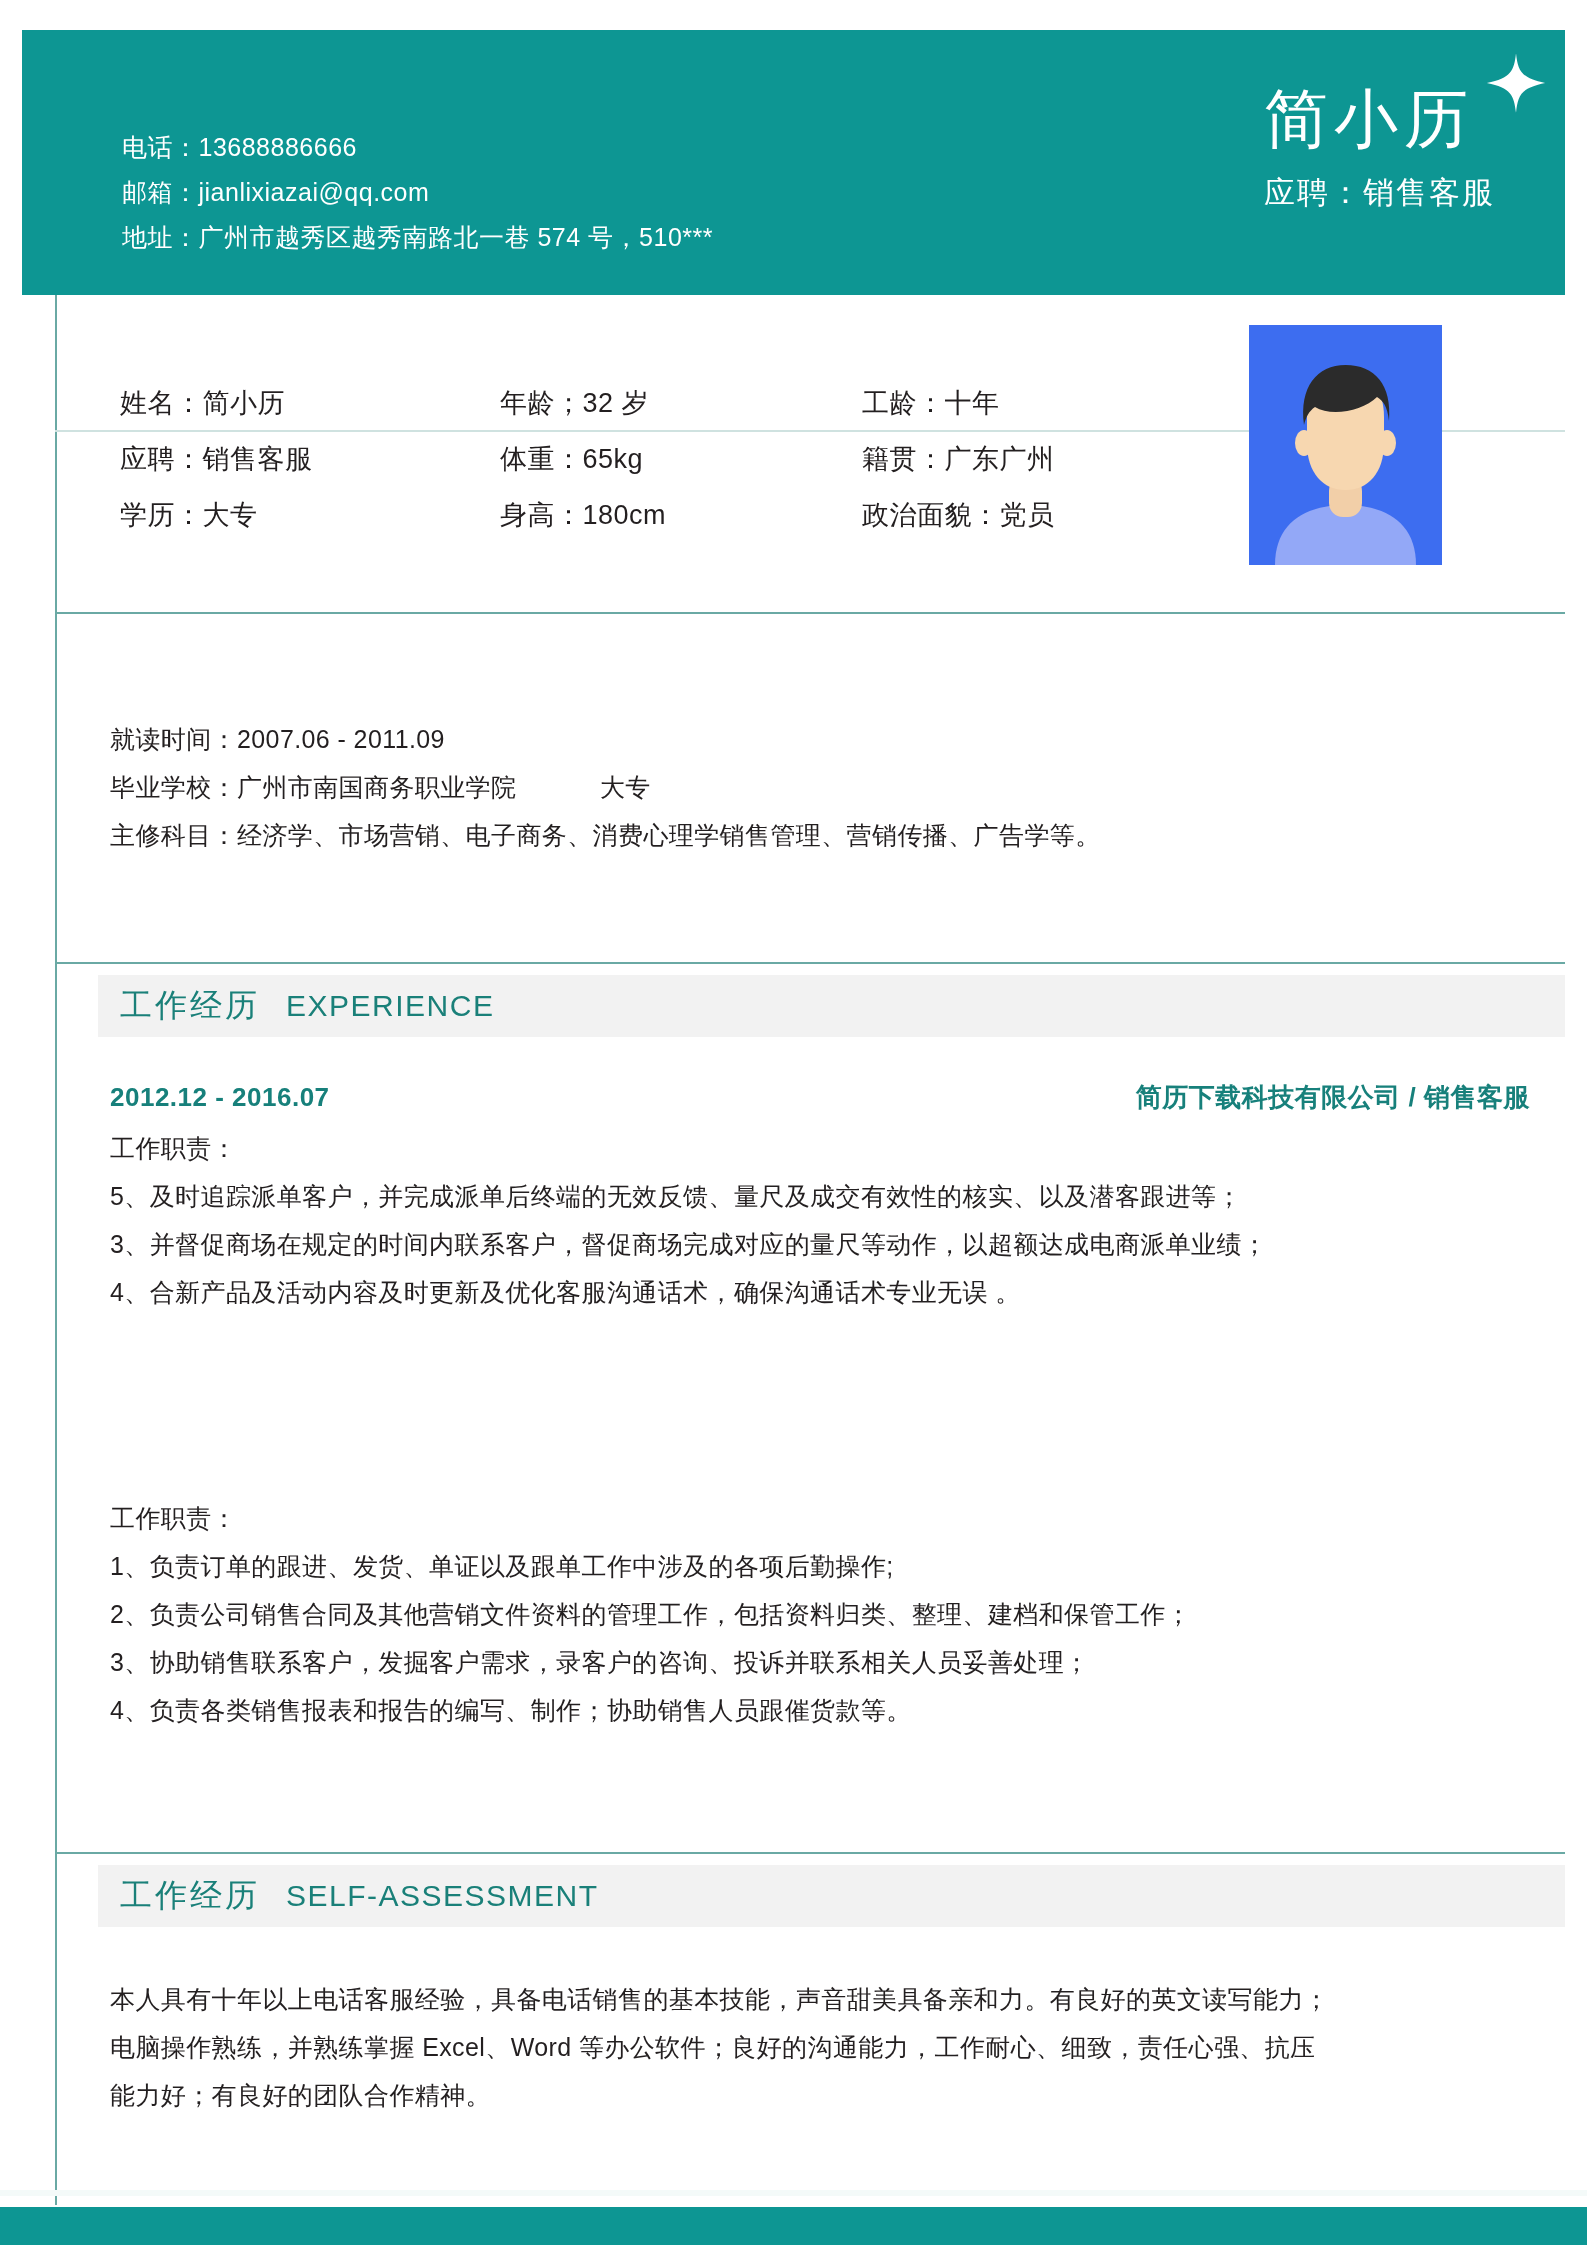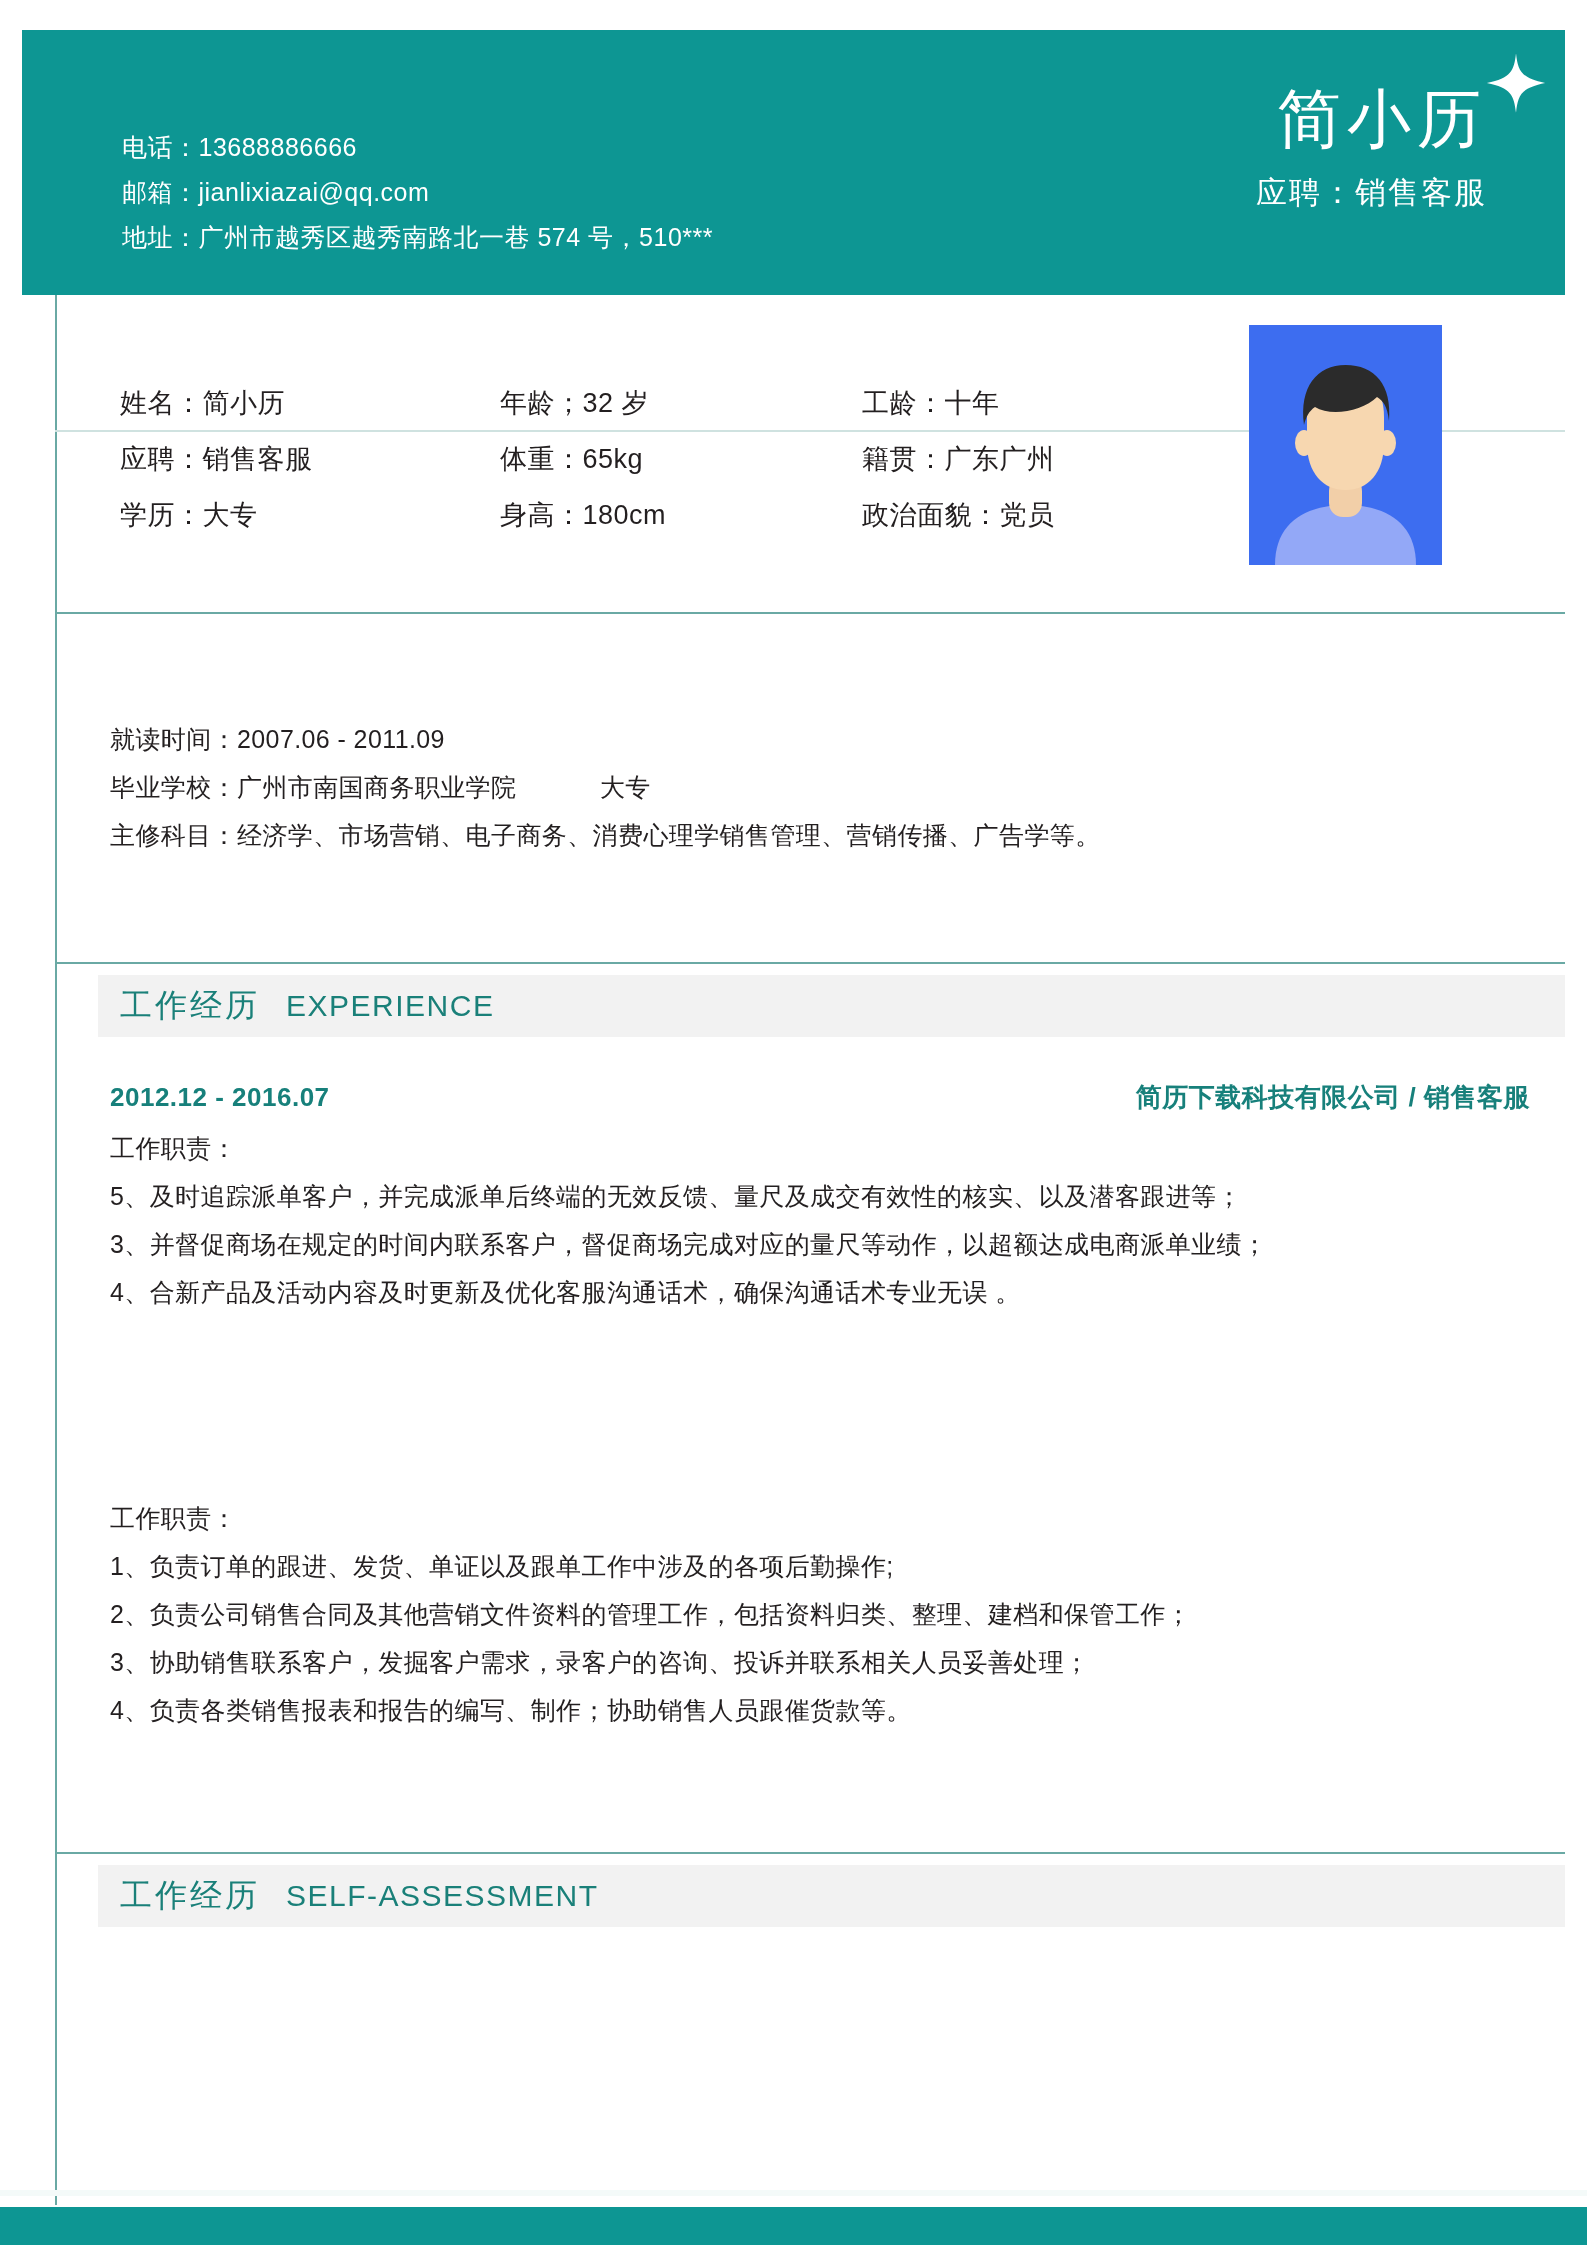--- a/index.html
+++ b/index.html
@@ -37,23 +37,23 @@
     color: #ffffff;
   }
   .contact-line {
     font-size: 25px;
     line-height: 45px;
     letter-spacing: 0.5px;
     white-space: nowrap;
   }
   .brand-block {
     position: absolute;
-    right: 78px;
+    right: 70px;
     top: 52px;
-    text-align: right;
+    text-align: left;
     color: #ffffff;
   }
   .brand-name {
     font-size: 64px;
     line-height: 74px;
     letter-spacing: 6px;
     font-weight: 400;
     white-space: nowrap;
   }
   .brand-sub {
@@ -297,17 +297,22 @@
     <div class="ln">4、负责各类销售报表和报告的编写、制作；协助销售人员跟催货款等。</div>
   </div>
 
   <div class="rule" style="top:1852px;"></div>
   <div class="sec-head" style="top:1865px;">
     <div class="sec-head-inner">
       <span class="sec-cn">工作经历</span>
       <span class="sec-en">SELF-ASSESSMENT</span>
     </div>
   </div>
+  <div class="body-text" style="top:1975px;">
+    <div class="ln">本人具有十年以上电话客服经验，具备电话销售的基本技能，声音甜美具备亲和力。有良好的英文读写能力；</div>
+    <div class="ln">电脑操作熟练，并熟练掌握 Excel、Word 等办公软件；良好的沟通能力，工作耐心、细致，责任心强、抗压</div>
+    <div class="ln">能力好；有良好的团队合作精神。</div>
+  </div>
 
   <div class="footer-faint"></div>
   <div class="footer-bar"></div>
 
 </div>
 
 </body></html>

